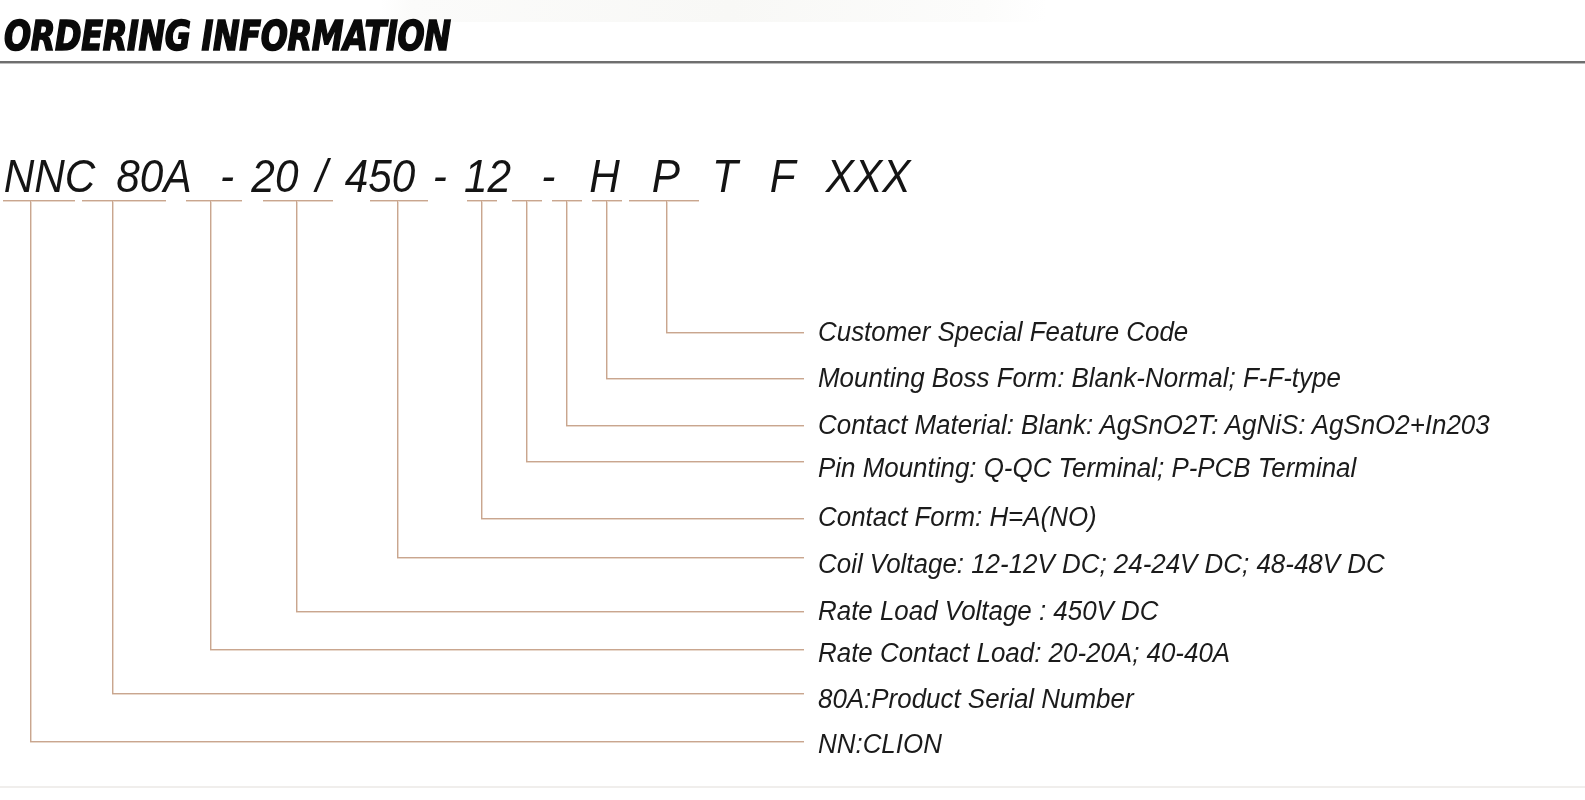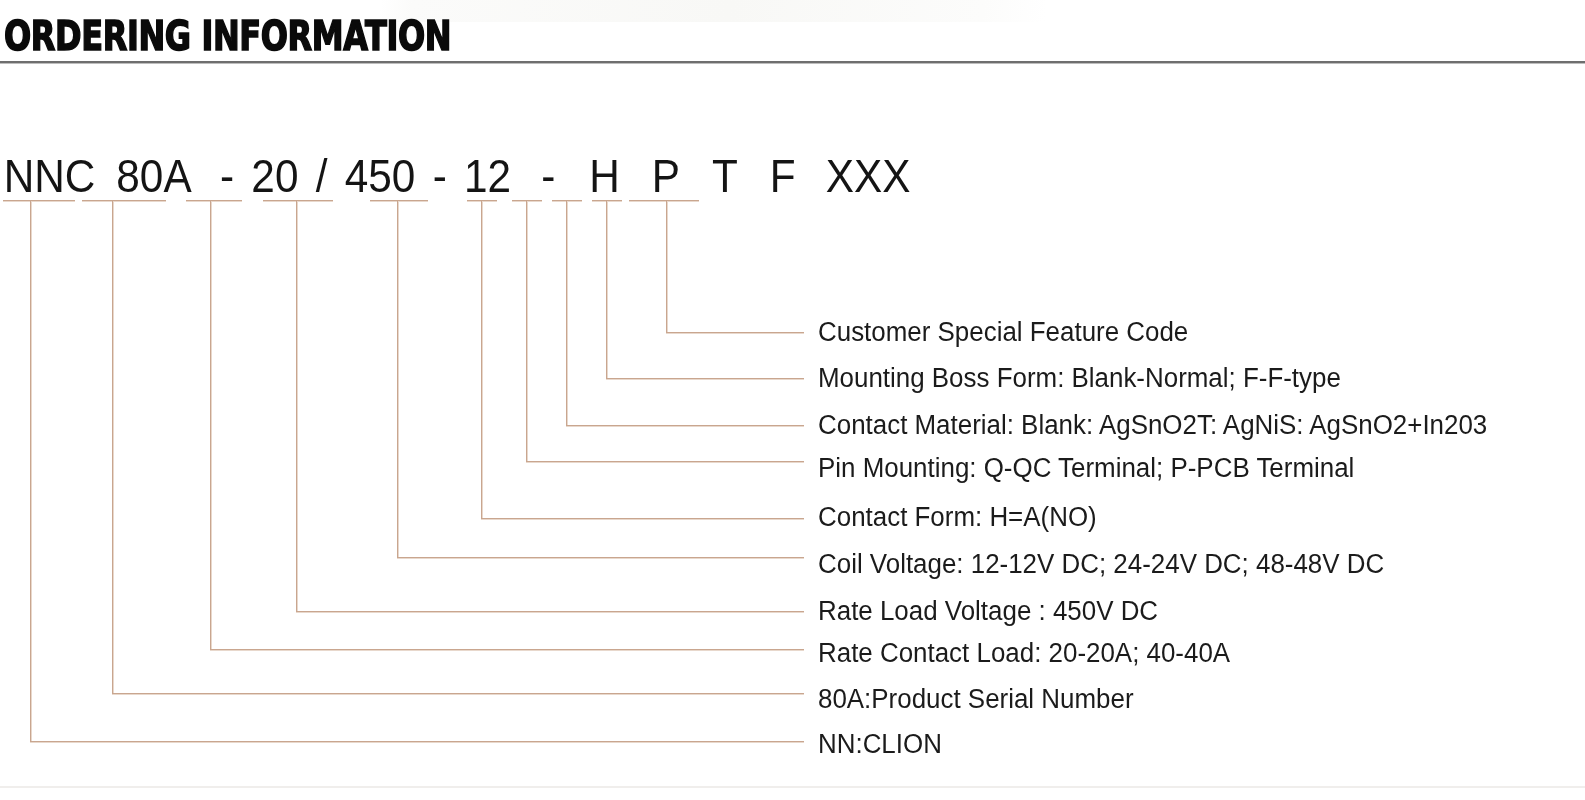--- a/index.html
+++ b/index.html
@@ -8,20 +8,21 @@
     width: 1585px; height: 800px;
     background: #ffffff;
     font-family: "Liberation Sans", sans-serif;
     overflow: hidden;
   }
   #page {
     position: relative;
     width: 1585px; height: 800px;
     background: #ffffff;
     overflow: hidden;
+    font-style: italic;
   }
   
   .top-sheen {
     position: absolute; left: 0; top: 0; width: 1585px; height: 22px;
     background: linear-gradient(100deg, #ffffff 0%, #ffffff 24%, #fbfbfa 26%, #f8f8f6 46%, #fcfcfb 62%, #ffffff 66%, #ffffff 100%);
   }
   .section-title {
     position: absolute;
     left: 4px; top: 14px;
     font-family: "DejaVu Sans", sans-serif;

